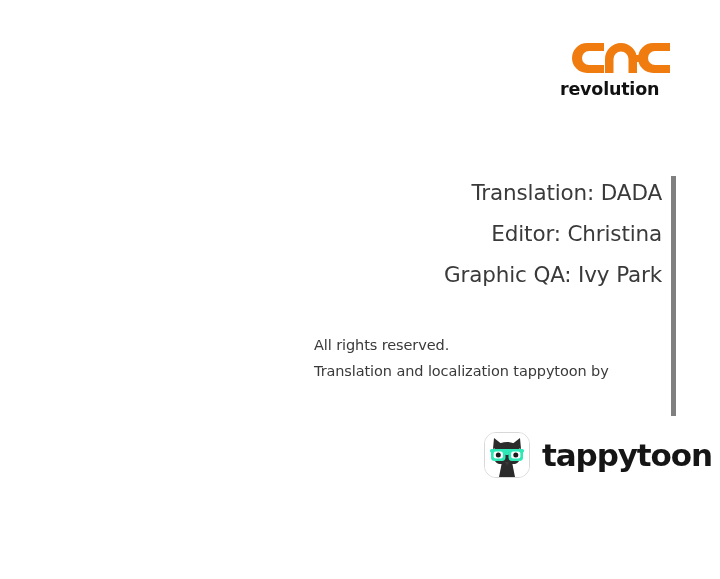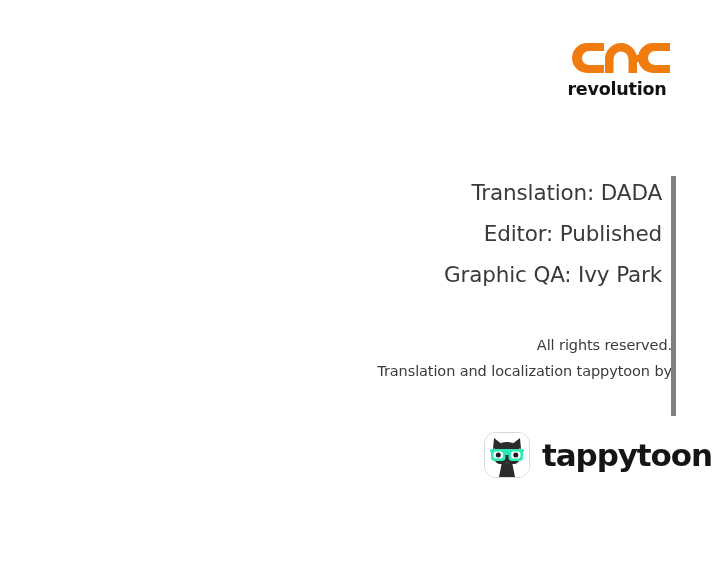--- a/index.html
+++ b/index.html
@@ -35,21 +35,21 @@
   #cnc-sub {
     display: block;
     font-family: "DejaVu Sans", sans-serif;
     font-weight: 700;
     font-size: 17.5px;
     letter-spacing: -0.2px;
     color: #111111;
     line-height: 20px;
     margin-top: 3px;
     margin-right: 1px;
-    text-align: center;
+    text-align: left;
     white-space: nowrap;
   }
 
   
   #credits-block {
     position: absolute;
     left: 330px;
     top: 172px;
     width: 338px;
     text-align: right;
@@ -61,24 +61,23 @@
     color: #3a3a3a;
     line-height: 41px;
     white-space: nowrap;
     padding-right: 6px;
     letter-spacing: -0.15px;
   }
 
   
   #legal-block {
     position: absolute;
-    left: 340px;
+    left: 314px;
     top: 333px;
     width: 338px;
-    text-align: right;
   }
   .legal-line {
     font-family: "DejaVu Sans", sans-serif;
     font-size: 14.5px;
     font-weight: 400;
     color: #3a3a3a;
     line-height: 25.5px;
     white-space: nowrap;
     padding-right: 6px;
     letter-spacing: -0.1px;
@@ -139,21 +138,21 @@
 
       <path fill="#F07C10" d="M168,6 h34 v16 h-30 a14,14 0 0 0 0,28 h30 v16 h-34 a30,30 0 0 1 0,-60 z"></path>
 
       <rect fill="#F07C10" x="133" y="30" width="12" height="14"></rect>
     </svg>
     <span id="cnc-sub">revolution</span>
   </div>
 
   <div id="credits-block">
     <div class="credit-line">Translation: DADA</div>
-    <div class="credit-line">Editor: Published</div>
+    <div class="credit-line">Editor: Christina</div>
     <div class="credit-line">Graphic QA: Ivy Park</div>
   </div>
 
   <div id="legal-block">
     <div class="legal-line">All rights reserved.</div>
     <div class="legal-line">Translation and localization tappytoon by</div>
   </div>
 
   <div id="divider"></div>
 

